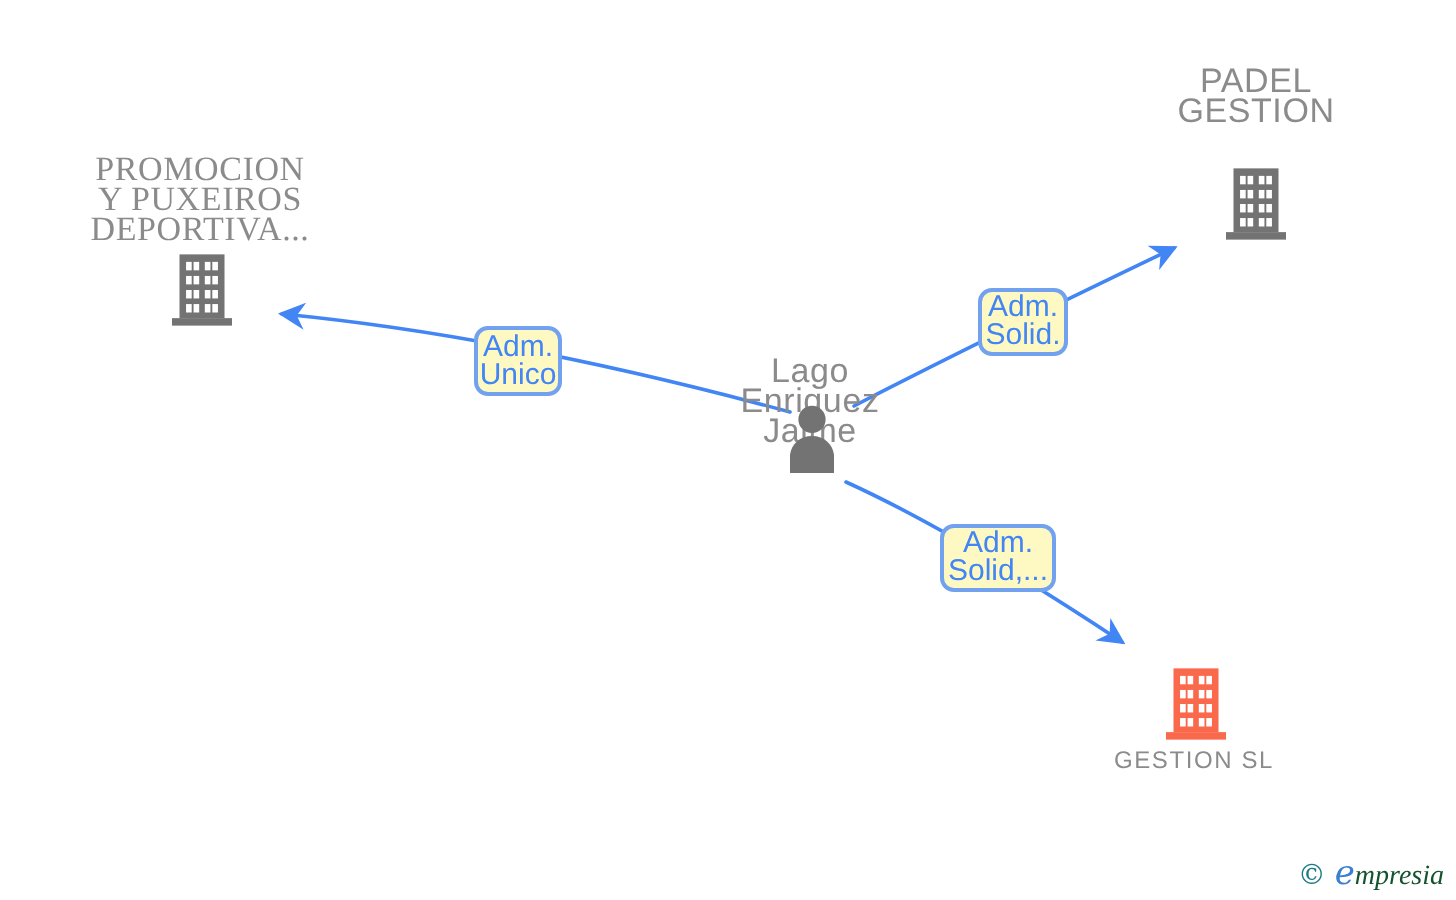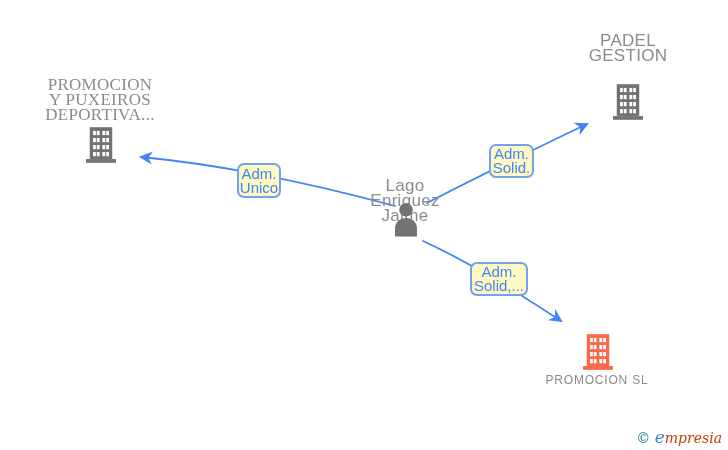--- a/index.html
+++ b/index.html
@@ -20,21 +20,21 @@
     background:#fef9c3; border:2px solid #72a1f0; border-radius:7px;
     color:#4285f4; font-size:15px; line-height:14px; text-align:center;
     padding:2px 3px;
   }
   .watermark {
     position:absolute; right:6px; bottom:3px; z-index:2;
     font-family:"DejaVu Serif", serif; font-size:14px;
   }
   .wm-copy   { color:#187a85; font-style:normal; }
   .wm-brand-e { color:#3a7fd0; font-style:italic; font-size:17px; }
-  .wm-brand-rest { color:#c2410c; font-style:italic; font-size:14px; }
+  .wm-brand-rest { color:#14532d; font-style:italic; font-size:14px;font-family:Liberation Serif, serif; }
 </style>
 </head>
 <body>
 
 <div id="stage">
 
   <svg id="edges-svg" width="728" height="450" viewBox="0 0 728 450">
     <defs>
       <marker id="arrowhead" viewBox="0 0 10 10" refX="8.5" refY="5" markerWidth="7.5" markerHeight="7.5" orient="auto-start-reverse">
         <path d="M0,0 L10,5 L0,10 L3,5 Z" fill="#4285f4"></path>
@@ -134,21 +134,21 @@
         <rect x="11.5" y="19" width="3" height="4.5"></rect>
       <rect x="17.5" y="19" width="3" height="4.5"></rect>
         <rect x="21.5" y="19" width="3" height="4.5"></rect>
       <rect x="7.5" y="26.5" width="3" height="4.5"></rect>
         <rect x="11.5" y="26.5" width="3" height="4.5"></rect>
       <rect x="17.5" y="26.5" width="3" height="4.5"></rect>
         <rect x="21.5" y="26.5" width="3" height="4.5"></rect>
     </g>
   </svg>
   <div class="node-label" style="left:527px; top:373px; width:140px; font-size:12px; letter-spacing:0.8px;">
-    <div>PROMOCION SL</div>
+    <div>GESTION SL</div>
   </div>
 
   <div class="edge-label" style="left:237px; top:163px; width:44px; height:35px;">
     <div>Adm.</div>
     <div>Unico</div>
   </div>
   <div class="edge-label" style="left:489px; top:144px; width:45px; height:34px;">
     <div>Adm.</div>
     <div>Solid.</div>
   </div>

